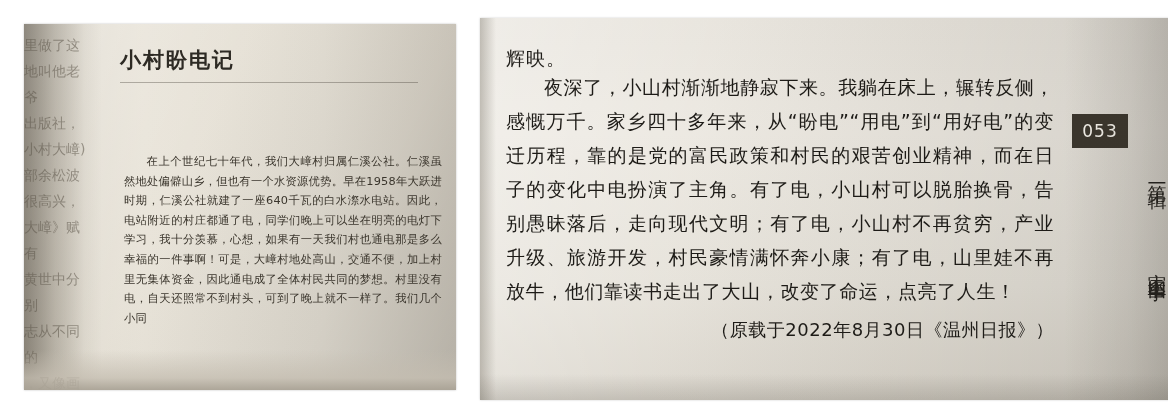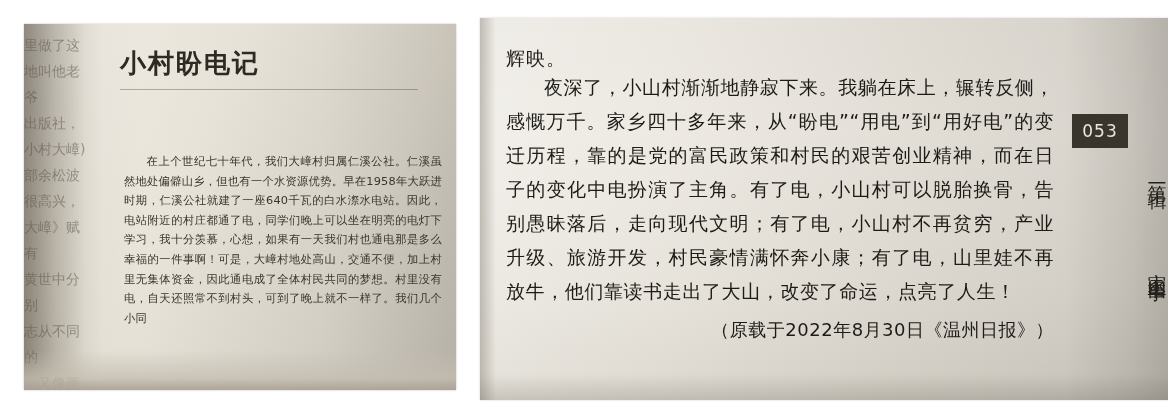--- a/index.html
+++ b/index.html
@@ -63,21 +63,21 @@
   }
   .title-zone {
     position: absolute;
     left: 96px;
     top: 22px;
     width: 300px;
   }
   .art-title {
     font-family: "DejaVu Sans", "Liberation Sans", sans-serif;
     font-weight: 700;
-    font-size: 26px;
+    font-size: 21px;
     letter-spacing: 2px;
     color: #2d2a24;
     filter: blur(0.25px);
   }
   .title-rule {
     margin-top: 8px;
     width: 298px;
     height: 1px;
     background: rgba(60,55,45,0.35);
   }

